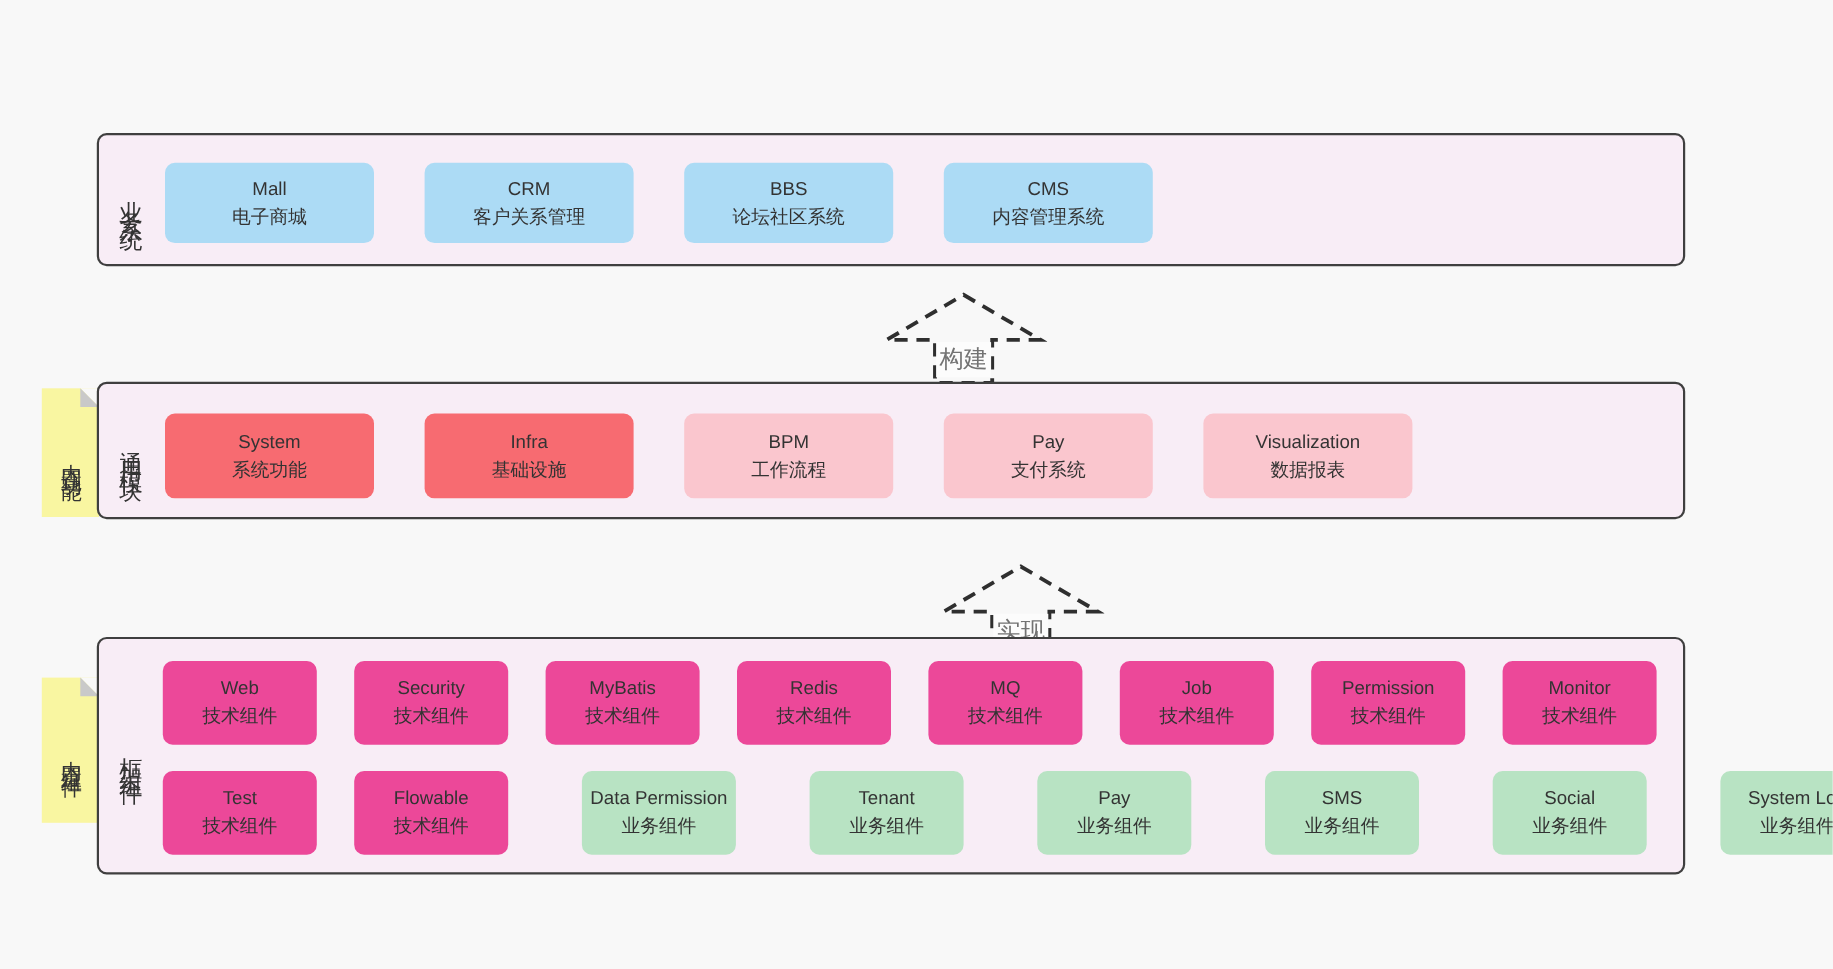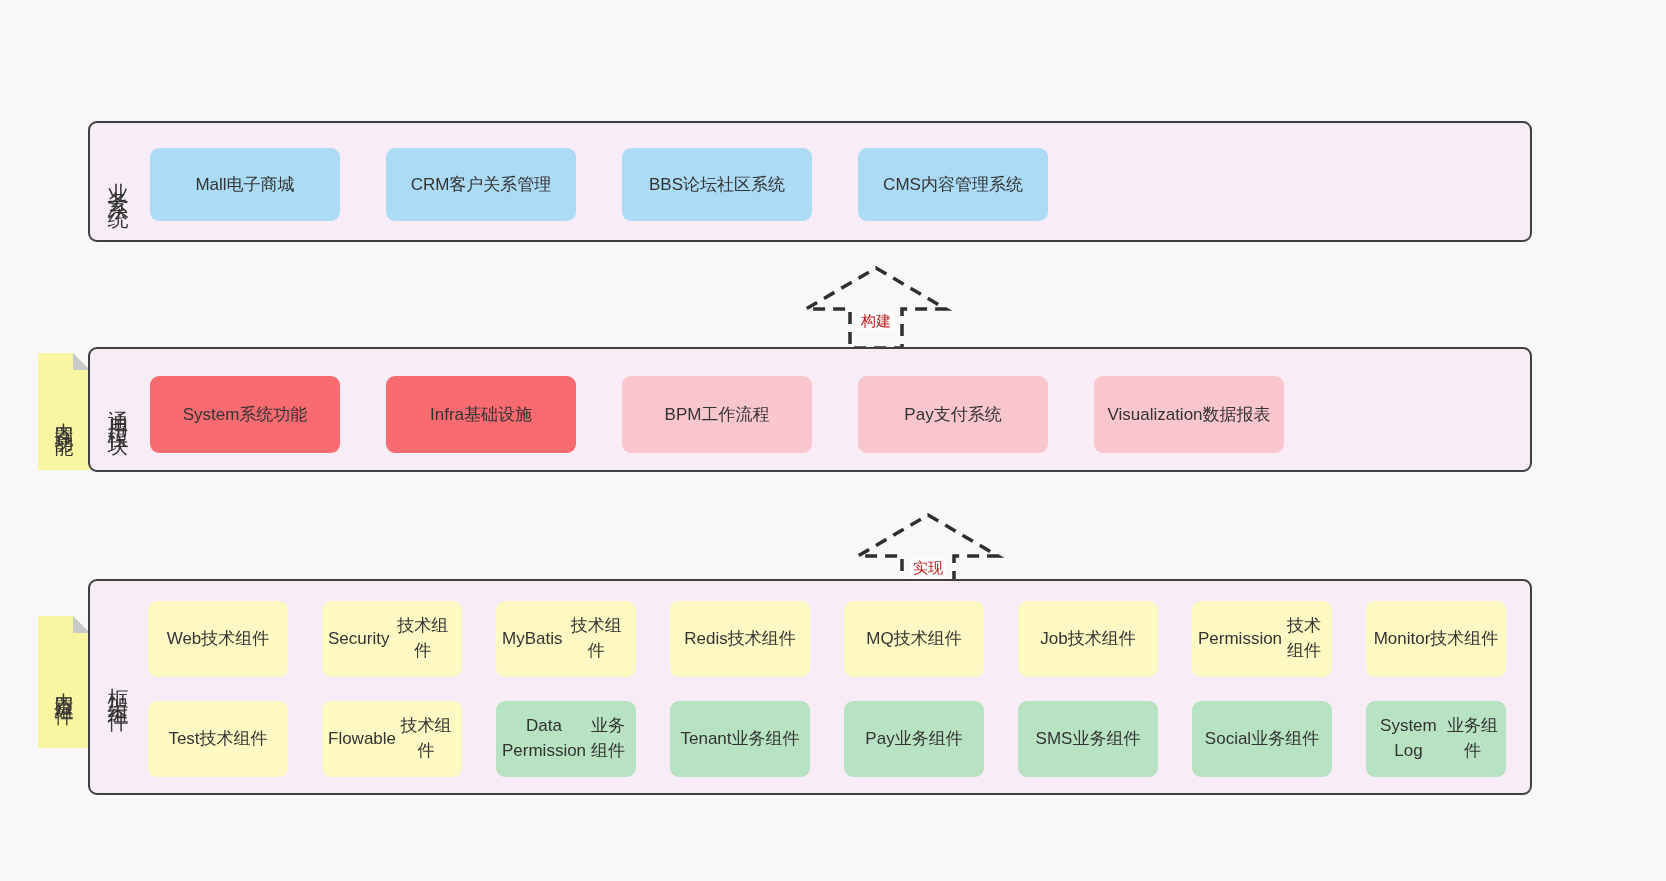--- a/index.html
+++ b/index.html
@@ -51,37 +51,37 @@
 
   .row-sm { position:absolute; display:flex; gap:34px; left:58px; }
   #comp-row-1 { top:20px; }
   #comp-row-2 { top:120px; }
 
   .box {
     width:190px;
     height:73px;
     border-radius:9px;
     display:flex;
-    flex-direction:row;
+    flex-direction:column;
     align-items:center;
     justify-content:center;
     text-align:center;
     font-size:17px;
     line-height:1.5;
     color:#333;
     padding:2px 6px;
   }
   #panel-modules .box { height:77px; }
   .row-sm .box { width:140px; height:76px; line-height:1.45; }
 
   .blue   { background:#acdbf5; }
   .red    { background:#f76b71; }
   .pink   { background:#fac6ce; }
-  .gdark  { background:#fef9c3; }
-  .glight { background:#b8e3c3; }
+  .gdark  { background:#ec4899; }
+  .glight { background:#b8e3c3;margin-left:33px; }
 
   
   .sticky {
     position:absolute;
     left:38px;
     width:52px;
     background:#f9f6a1;
     z-index:1;
     display:flex;
     align-items:center;
@@ -122,24 +122,24 @@
   }
   #arrow-build     { left:800px; top:265px; }
   #arrow-implement { left:852px; top:512px;font-family:Liberation Mono, monospace; }
   .arrow svg { position:absolute; inset:0; }
   .arrow-label {
     position:absolute;
     left:50%;
     top:46px;
     transform:translateX(-50%);
     background:#fcfcfc;
-    font-size:15px;
+    font-size:22px;
     padding:1px 3px;
     white-space:nowrap;
-    color:#b91c1c;
+    color:#737373;
   }
 </style>
 </head>
 <body>
 
 <div class="panel" id="panel-business">
   <div class="vlabel">业务系统</div>
   <div class="row">
     <div class="box blue">
       <span>Mall</span>

